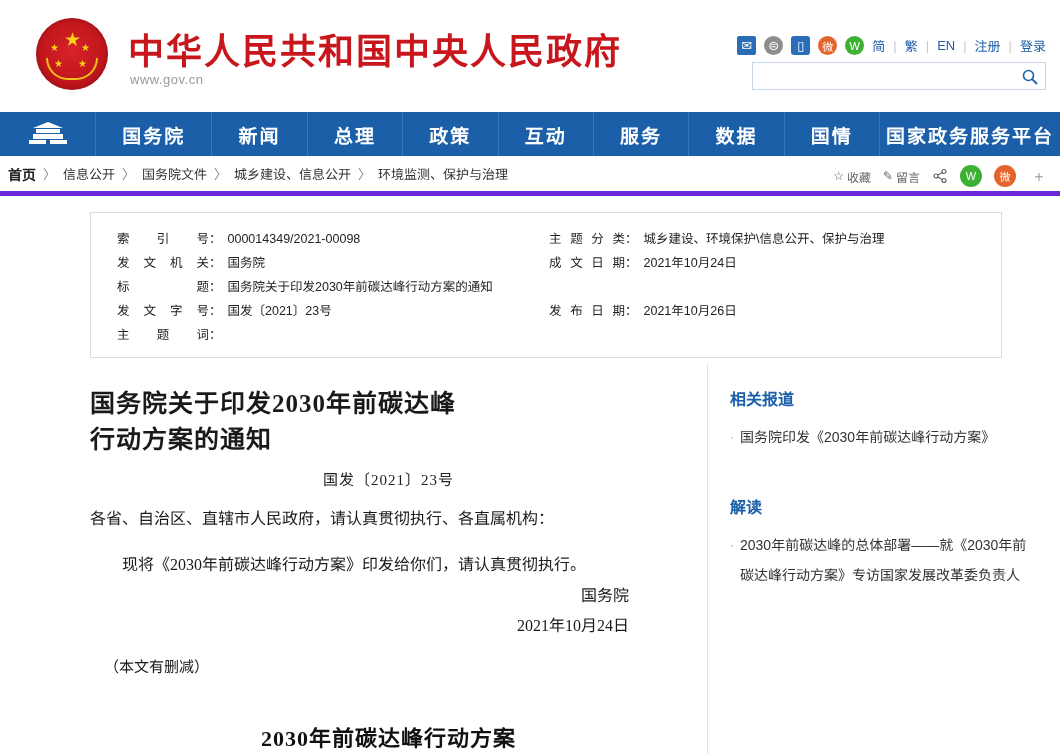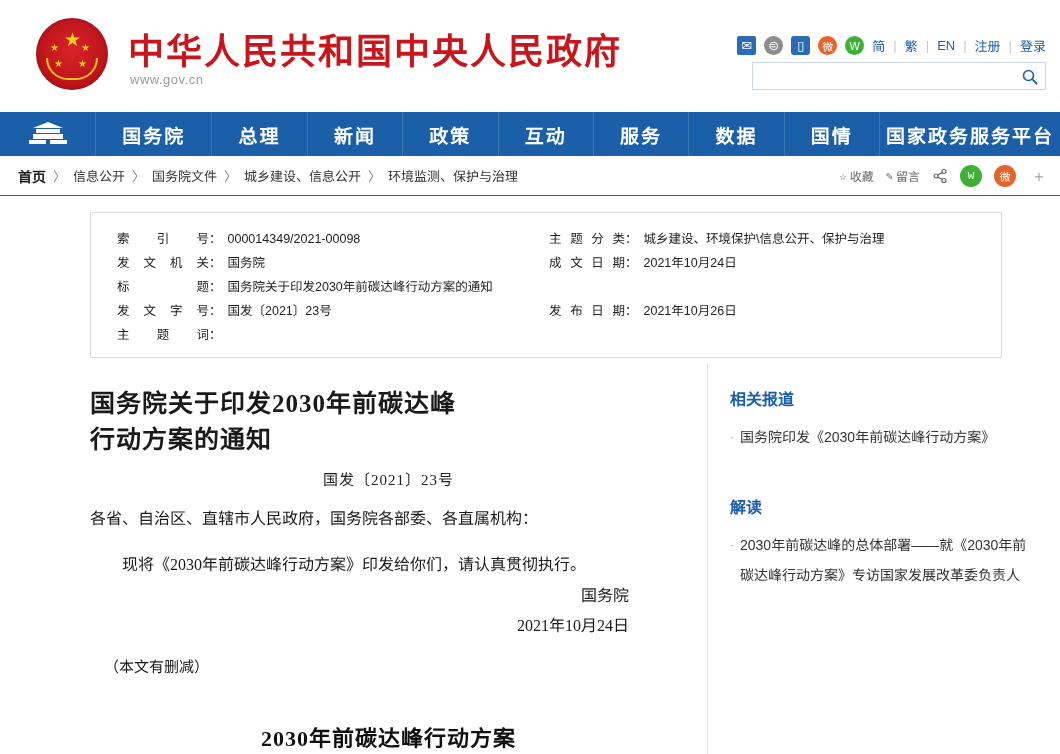--- a/index.html
+++ b/index.html
@@ -148,26 +148,25 @@
     padding: 0 6px;
   }
   .nav-item:last-child { border-right: 0; }
   .nav-item.wide { flex: 0 0 172px; }
 
   
   .crumb-bar {
     height: 40px;
     display: flex;
     align-items: center;
-    padding: 0 18px 0 18px;
+    padding: 0 18px 0 8px;
     font-size: 13px;
     color: #333;
-    border-bottom: 1px solid #6d28d9;
+    border-bottom: 5px solid #6d28d9;
     position: relative;
-    font-family: Liberation Mono, monospace;
   }
   .crumb-bar .home {
     font-weight: bold;
     color: #222;
     font-size: 14px;
   }
   .crumb-bar .arrow { color: #888; margin: 0 7px; }
   .crumb-bar a { color: #333; text-decoration: none; }
   .crumb-actions {
     position: absolute;
@@ -364,22 +363,22 @@
   <div class="home-cell">
     <svg width="46" height="26" viewBox="0 0 46 26">
       <rect x="4" y="19" width="38" height="4" fill="#ffffff"></rect>
       <rect x="8" y="13" width="30" height="5" fill="#ffffff"></rect>
       <rect x="11" y="8" width="24" height="4" fill="#ffffff"></rect>
       <polygon points="23,1 38,7 8,7" fill="#ffffff"></polygon>
       <rect x="21" y="19" width="4" height="4" fill="#1a5fa8"></rect>
     </svg>
   </div>
   <div class="nav-item">国务院</div>
+  <div class="nav-item">新闻</div>
   <div class="nav-item">总理</div>
-  <div class="nav-item">新闻</div>
   <div class="nav-item">政策</div>
   <div class="nav-item">互动</div>
   <div class="nav-item">服务</div>
   <div class="nav-item">数据</div>
   <div class="nav-item">国情</div>
   <div class="nav-item wide">国家政务服务平台</div>
 </div>
 
 <div class="crumb-bar">
   <span class="home">首页</span>
@@ -477,21 +476,21 @@
 
   </div>
 
   <div class="body-wrap">
 
     <div class="article">
       <div class="art-title">国务院关于印发2030年前碳达峰</div>
       <div class="art-title">行动方案的通知</div>
       <div class="art-sub">国发〔2021〕23号</div>
 
-      <div class="art-p">各省、自治区、直辖市人民政府，国务院各部委、各直属机构：</div>
+      <div class="art-p">各省、自治区、直辖市人民政府，请认真贯彻执行、各直属机构：</div>
       <div class="art-p indent">现将《2030年前碳达峰行动方案》印发给你们，请认真贯彻执行。</div>
 
       <div class="art-right">国务院</div>
       <div class="art-right">2021年10月24日</div>
 
       <div class="art-note">（本文有删减）</div>
 
       <div class="art-h2">2030年前碳达峰行动方案</div>
     </div>
 

